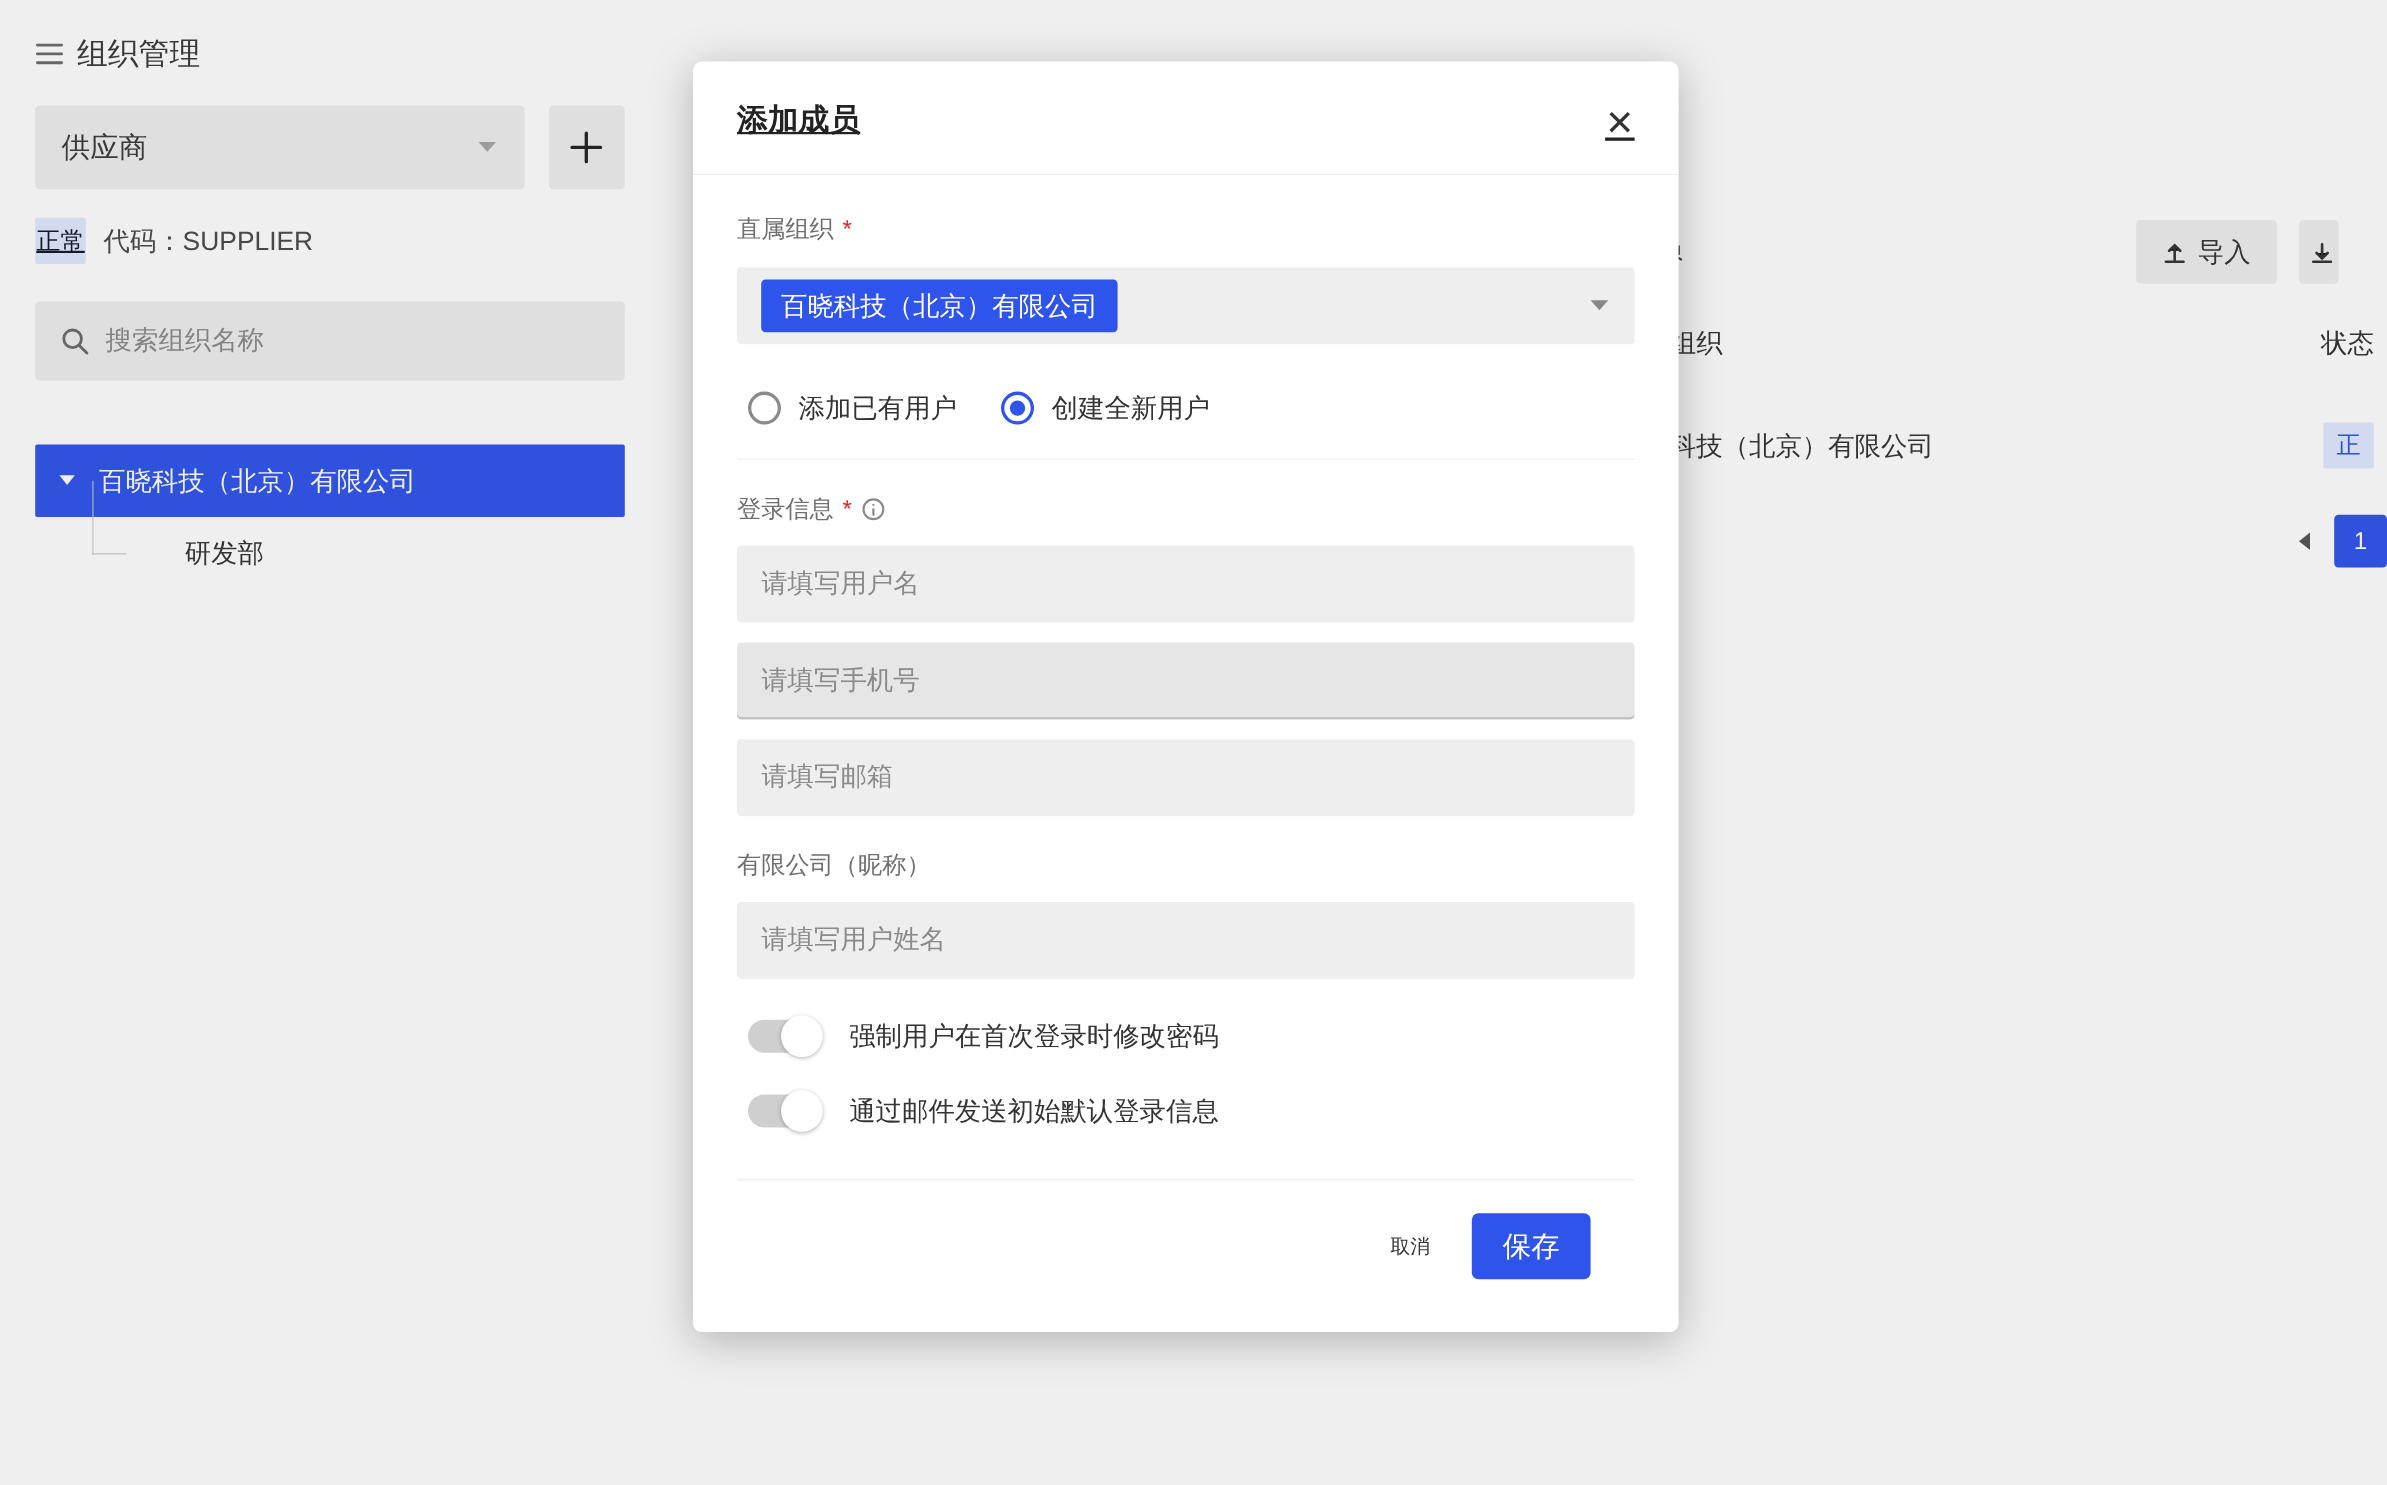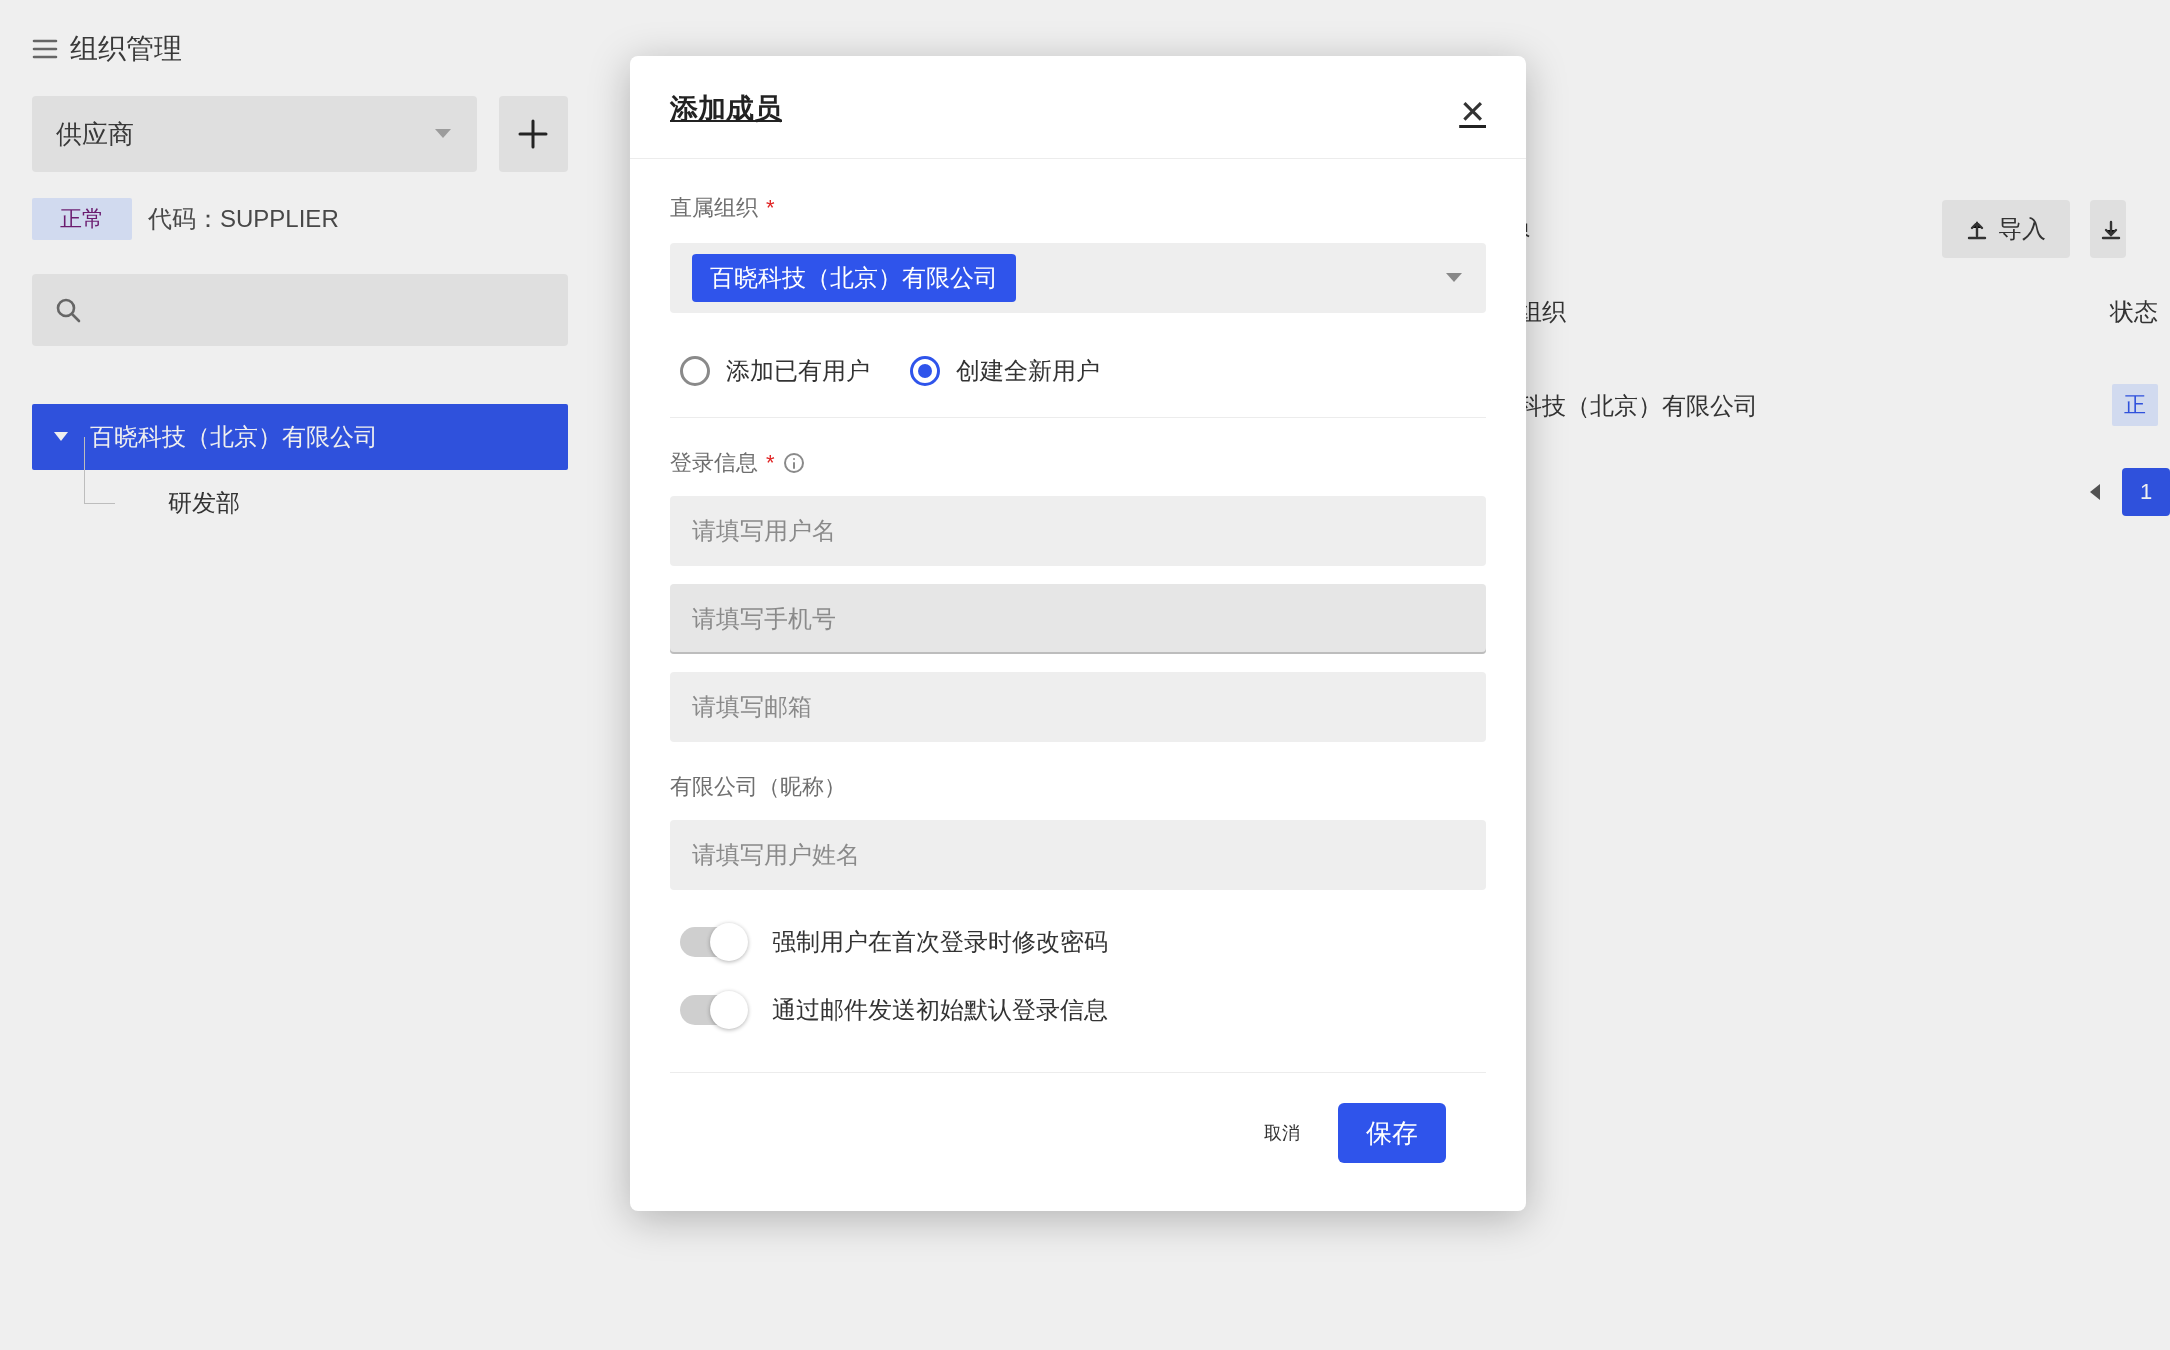--- a/index.html
+++ b/index.html
@@ -7,21 +7,21 @@
   .app { position: relative; width: 2170px; height: 1350px; overflow: hidden; }
   .bg { position: absolute; inset: 0; display: flex; filter: blur(0); }
   .sidebar { width: 600px; padding: 30px 32px; }
   .page-title { display: flex; align-items: center; gap: 12px; font-size: 28px; font-weight: 500; color: #3a3a3a; margin-bottom: 28px; }
   .hamburger-icon { display: inline-flex; }
   .row { display: flex; align-items: center; gap: 22px; }
   .select { display: flex; align-items: center; justify-content: space-between; background: #eeeeee; border-radius: 4px; height: 76px; padding: 0 24px; font-size: 26px; color: #3a3a3a; width: 484px; }
   .select .caret { opacity: .55; }
   .icon-btn { width: 76px; height: 76px; display: inline-flex; align-items: center; justify-content: center; background: #eeeeee; border-radius: 4px; }
   .badges-row { display: flex; align-items: center; gap: 16px; margin-top: 26px; }
-  .badge-normal { background: #dfe9ff; color: #701a75; font-size: 22px; padding: 6px 28px; border-radius: 2px; font-weight: 500; }
+  .badge-normal { background: #dfe9ff; color: #0f172a; font-size: 22px; padding: 6px 1px; border-radius: 2px; font-weight: 500; text-decoration: underline; }
   .code-label { font-size: 24px; color: #4a4a4a; }
   .search { display: flex; align-items: center; gap: 14px; background: #eeeeee; border-radius: 4px; height: 72px; padding: 0 22px; margin-top: 34px; }
   .search input { border: none; background: transparent; outline: none; font-size: 24px; width: 100%; color: #333; }
   .search input::placeholder { color: #8a8a8a; }
   .tree { margin-top: 58px; }
   .tree-item { display: flex; align-items: center; height: 66px; padding: 0 20px; font-size: 24px; color: #333; border-radius: 2px; }
   .tree-item.active { background: #2f54eb; color: #fff; }
   .tree-item .tri { margin-right: 20px; }
   .tree-child { display: flex; align-items: center; height: 66px; padding-left: 136px; font-size: 24px; color: #333; position: relative; }
   .tree-child::before { content: ""; position: absolute; left: 52px; top: -33px; width: 30px; height: 66px; border-left: 1px solid #c9c9c9; border-bottom: 1px solid #c9c9c9; }
@@ -108,20 +108,21 @@
         </span>
       </div>
 
       <div class="search">
         <span>
           <svg width="28" height="28" viewBox="0 0 28 28">
               <circle cx="12" cy="12" r="8" stroke="#6b6b6b" stroke-width="2.6" fill="none"></circle>
               <path stroke="#6b6b6b" stroke-width="2.6" stroke-linecap="round" d="M18 18l7 7"></path>
             </svg>
         </span>
+        <input type="text" placeholder="搜索组织名称" style="">
       </div>
 
       <div class="tree">
         <div class="tree-item active">
           <span class="tri">
             <svg width="18" height="14" viewBox="0 0 18 14">
                 <path fill="#fff" d="M2 2l7 9 7-9z"></path>
               </svg>
           </span>
           <span>百晓科技（北京）有限公司</span>

